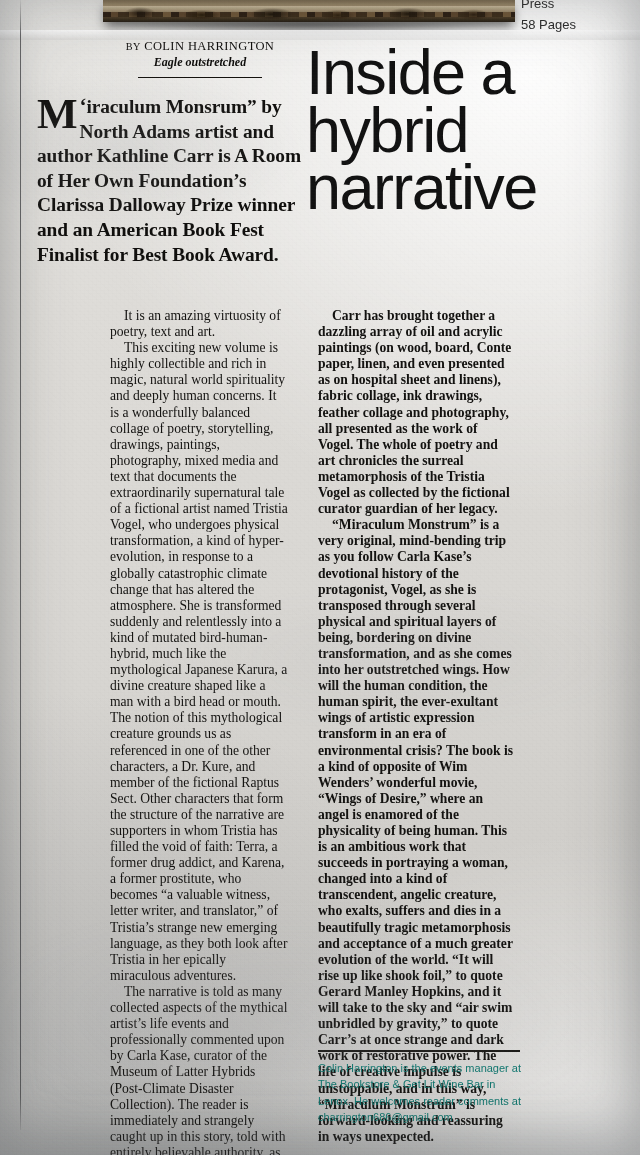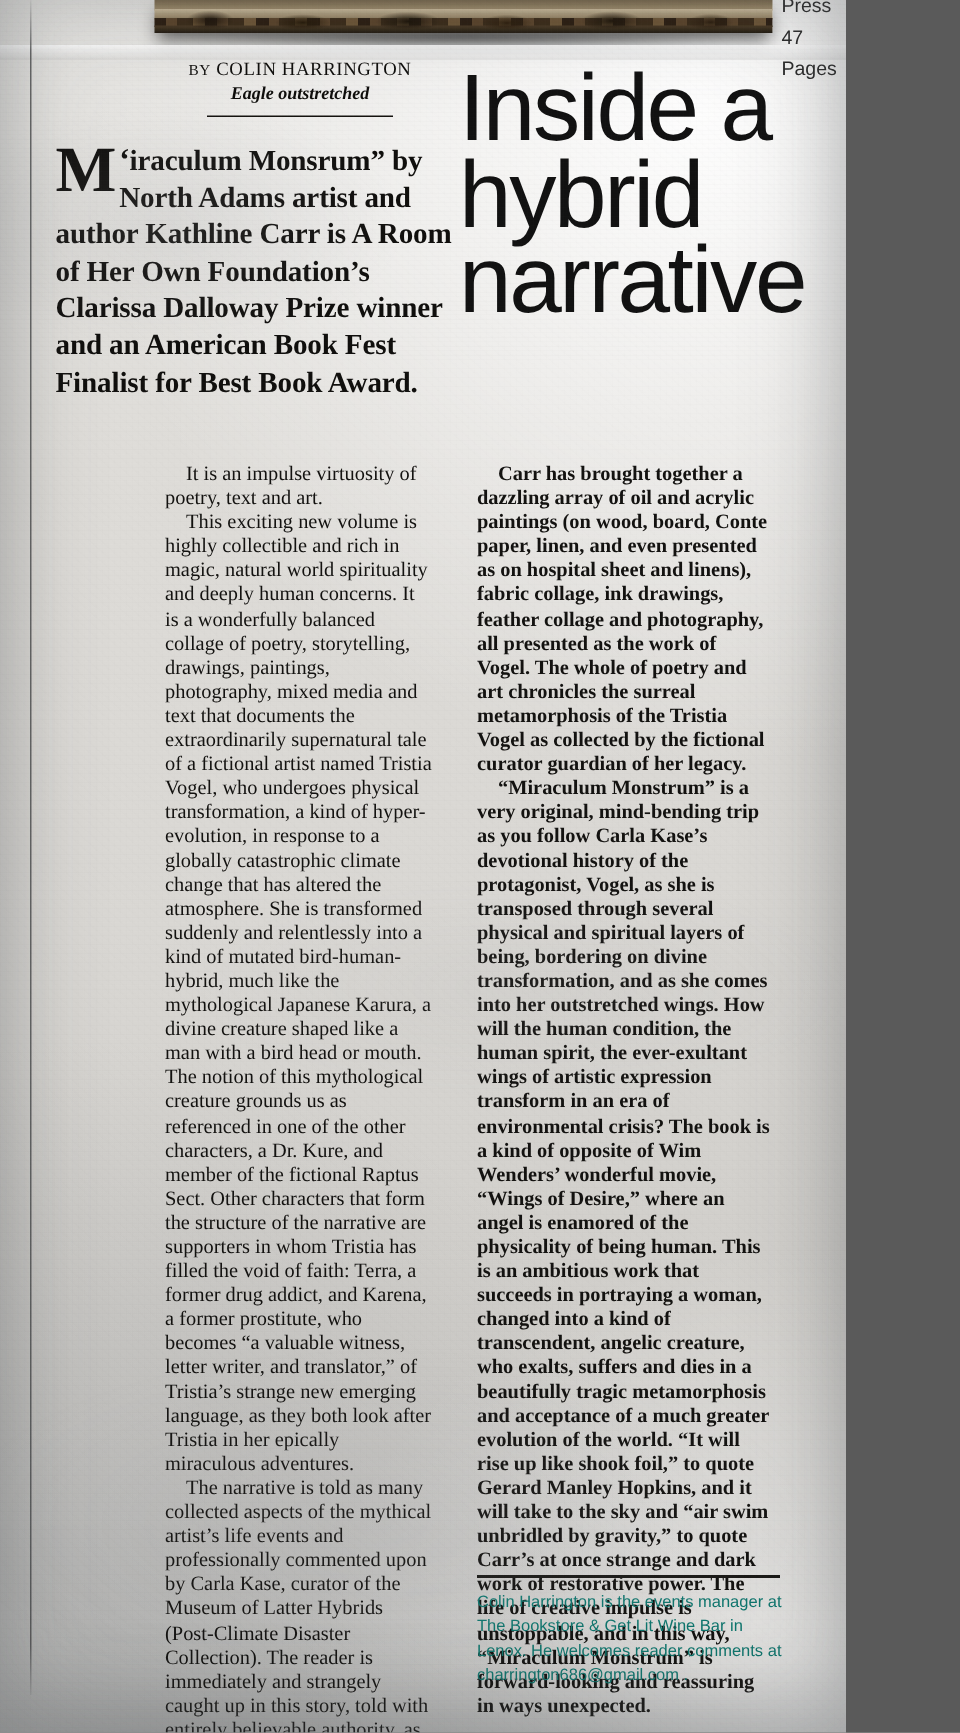--- a/index.html
+++ b/index.html
@@ -3,21 +3,21 @@
 <meta charset="utf-8">
 <title>Newspaper Scan</title>
 <style>
   html, body {
     margin: 0;
     padding: 0;
     background: #5a5a5a;
   }
   #page {
     position: relative;
-    width: 564px;
+    width: 640px;
     height: 1155px;
     overflow: hidden;
     background: #d8d6d2;
     font-family: "Liberation Serif", serif;
     color: #100f0d;
   }
 
   
   #paper-base {
     position: absolute;
@@ -247,21 +247,21 @@
     <div class="band pb3"></div>
     <div class="band pb4"></div>
     <div id="photo-dark-blobs"></div>
   </div>
   <div id="fold-line"></div>
 
   <div id="gutter-rule"></div>
 
   <div id="corner-meta">
     <div>Press</div>
-    <div>47 Pages</div>
+    <div>58 Pages</div>
   </div>
 
   <div id="headline">
     <span class="hl-line">Inside a</span>
     <span class="hl-line">hybrid</span>
     <span class="hl-line">narrative</span>
   </div>
 
   <div id="byline-block">
     <div id="byline-by">
@@ -270,21 +270,21 @@
     </div>
     <div id="byline-role">Eagle outstretched</div>
     <div id="byline-rule"></div>
   </div>
 
   <div id="lede">
     <span class="openquote">‘</span><span class="dropcap">M</span><span>iraculum Monsrum” by North Adams artist and author Kathline Carr is A Room of Her Own Foundation’s Clarissa Dalloway Prize winner and an American Book Fest Finalist for Best Book Award.</span>
   </div>
 
   <div class="body-col" id="col-left">
-    <p>It is an impulse virtuosity of poetry, text and art.</p>
+    <p>It is an amazing virtuosity of poetry, text and art.</p>
     <p>This exciting new volume is highly collectible and rich in magic, natural world spirituality and deeply human concerns. It is a wonderfully balanced collage of poetry, storytelling, drawings, paintings, photography, mixed media and text that documents the extraordinarily supernatural tale of a fictional artist named Tristia Vogel, who undergoes physical transformation, a kind of hyper-evolution, in response to a globally catastrophic climate change that has altered the atmosphere. She is transformed suddenly and relentlessly into a kind of mutated bird-human-hybrid, much like the mythological Japanese Karura, a divine creature shaped like a man with a bird head or mouth. The notion of this mythological creature grounds us as referenced in one of the other characters, a Dr. Kure, and member of the fictional Raptus Sect. Other characters that form the structure of the narrative are supporters in whom Tristia has filled the void of faith: Terra, a former drug addict, and Karena, a former prostitute, who becomes “a valuable witness, letter writer, and translator,” of Tristia’s strange new emerging language, as they both look after Tristia in her epically miraculous adventures.</p>
     <p>The narrative is told as many collected aspects of the mythical artist’s life events and professionally commented upon by Carla Kase, curator of the Museum of Latter Hybrids (Post-Climate Disaster Collection). The reader is immediately and strangely caught up in this story, told with entirely believable authority, as though it is a tale of a great and influential prophet, as the artist Vogel becomes a kind of tragic hero who is worshiped by devoted followers referred to as apostates.</p>
   </div>
 
   <div class="body-col" id="col-right">
     <p>Carr has brought together a dazzling array of oil and acrylic paintings (on wood, board, Conte paper, linen, and even presented as on hospital sheet and linens), fabric collage, ink drawings, feather collage and photography, all presented as the work of Vogel. The whole of poetry and art chronicles the surreal metamorphosis of the Tristia Vogel as collected by the fictional curator guardian of her legacy.</p>
     <p>“Miraculum Monstrum” is a very original, mind-bending trip as you follow Carla Kase’s devotional history of the protagonist, Vogel, as she is transposed through several physical and spiritual layers of being, bordering on divine transformation, and as she comes into her outstretched wings. How will the human condition, the human spirit, the ever-exultant wings of artistic expression transform in an era of environmental crisis? The book is a kind of opposite of Wim Wenders’ wonderful movie, “Wings of Desire,” where an angel is enamored of the physicality of being human. This is an ambitious work that succeeds in portraying a woman, changed into a kind of transcendent, angelic creature, who exalts, suffers and dies in a beautifully tragic metamorphosis and acceptance of a much greater evolution of the world. “It will rise up like shook foil,” to quote Gerard Manley Hopkins, and it will take to the sky and “air swim unbridled by gravity,” to quote Carr’s at once strange and dark work of restorative power. The life of creative impulse is unstoppable, and in this way, “Miraculum Monstrum” is forward-looking and reassuring in ways unexpected.</p>
   </div>
 
   <div id="bio-rule"></div>

